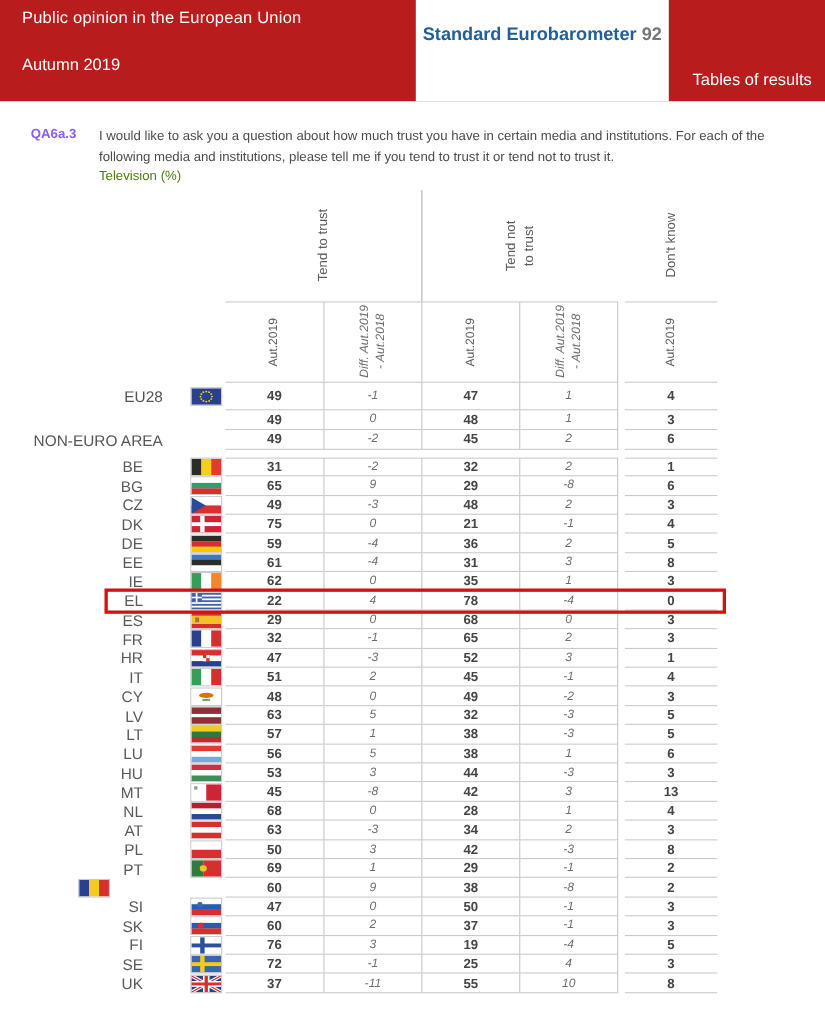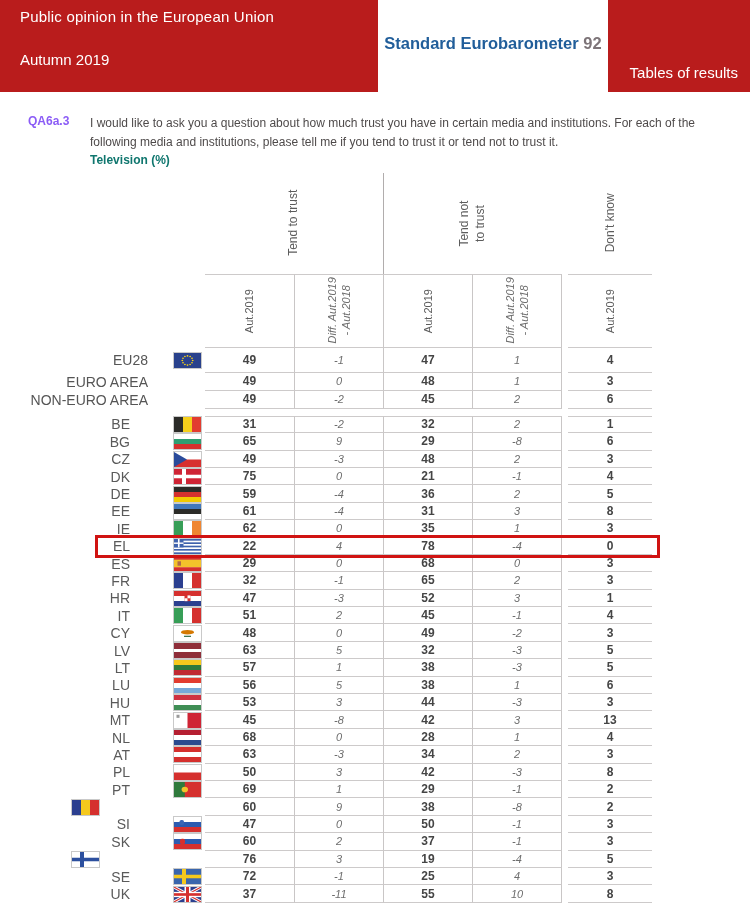--- a/index.html
+++ b/index.html
@@ -4,30 +4,30 @@
 <style>
   *{box-sizing:border-box;margin:0;padding:0}
   html,body{width:750px;height:920px}
   body{font-family:"Liberation Sans",sans-serif;background:#fff;overflow:hidden;color:#4e4a4a}
 
   
   .topbar{position:relative;height:92px;background:#b91c1c;color:#fff}
   .topbar .t1{position:absolute;left:20px;top:8px;font-size:15px;letter-spacing:.2px}
   .topbar .t2{position:absolute;left:20px;top:51px;font-size:15px}
   .brandbox{position:absolute;left:378px;top:0;width:230px;height:92px;background:#fff;
-            text-align:center;padding-top:34px;font-size:16.5px;font-weight:bold}
+            text-align:center;padding-top:22px;font-size:16.5px;font-weight:bold}
   .brand{color:#215e9a}
   .brandnum{color:#7d7478}
   .t3{position:absolute;right:12px;top:64px;font-size:15px}
 
   
   .question{display:flex;margin:22px 0 0 28px;font-size:12px;color:#4e4a4a}
   .qcode{font-weight:bold;width:62px;flex:none;color:#8b5cf6}
   .qbody{width:612px;line-height:1.55}
-  .qtopic{font-weight:bold;color:#0f766e}
+  .qtopic{font-weight:normal;color:#4d7c0f}
 
   
   .table{position:relative;width:652px;margin-top:3px}
   .row{display:grid;grid-template-columns:170px 35px 90px 89px 89px 89px 6px 84px}
   .cell{display:flex;align-items:center;justify-content:center;height:100%;min-width:0}
 
   .ghead-row{height:101px}
   .sub-row{height:74px}
   .row.aggregate{height:18px}
   .row.first-agg{height:25px}
@@ -139,21 +139,20 @@
             </span>
           </div>
     <div class="cell vcell vline val c1">49</div>
     <div class="cell vcell vline diffv c2">-1</div>
     <div class="cell vcell vline val c3">47</div>
     <div class="cell vcell vline diffv c4">1</div>
     <div class="cell gapc"></div>
     <div class="cell vcell val c5">4</div>
   </div>
         <div class="row aggregate">
-    <div class="cell label">EURO AREA</div>
     <div class="cell flagc"></div>
     <div class="cell vcell vline val c1">49</div>
     <div class="cell vcell vline diffv c2">0</div>
     <div class="cell vcell vline val c3">48</div>
     <div class="cell vcell vline diffv c4">1</div>
     <div class="cell gapc"></div>
     <div class="cell vcell val c5">3</div>
   </div>
         <div class="row aggregate">
     <div class="cell label">NON-EURO AREA</div>
@@ -619,20 +618,21 @@
             </span>
           </div>
     <div class="cell vcell vline val c1">60</div>
     <div class="cell vcell vline diffv c2">2</div>
     <div class="cell vcell vline val c3">37</div>
     <div class="cell vcell vline diffv c4">-1</div>
     <div class="cell gapc"></div>
     <div class="cell vcell val c5">3</div>
   </div>
         <div class="row country">
+    <div class="cell label">FI</div>
     <div class="cell flagc">
             <span class="flag">
               <svg width="27" height="15" viewBox="0 0 27 17" preserveAspectRatio="none">
                 <rect x="0" y="0" width="27" height="17" fill="#ffffff"></rect>
                 <rect x="8" y="0" width="4" height="17" fill="#2c4f9e"></rect>
                 <rect x="0" y="6.5" width="27" height="4" fill="#2c4f9e"></rect>
               </svg>
             </span>
           </div>
     <div class="cell vcell vline val c1">76</div>

